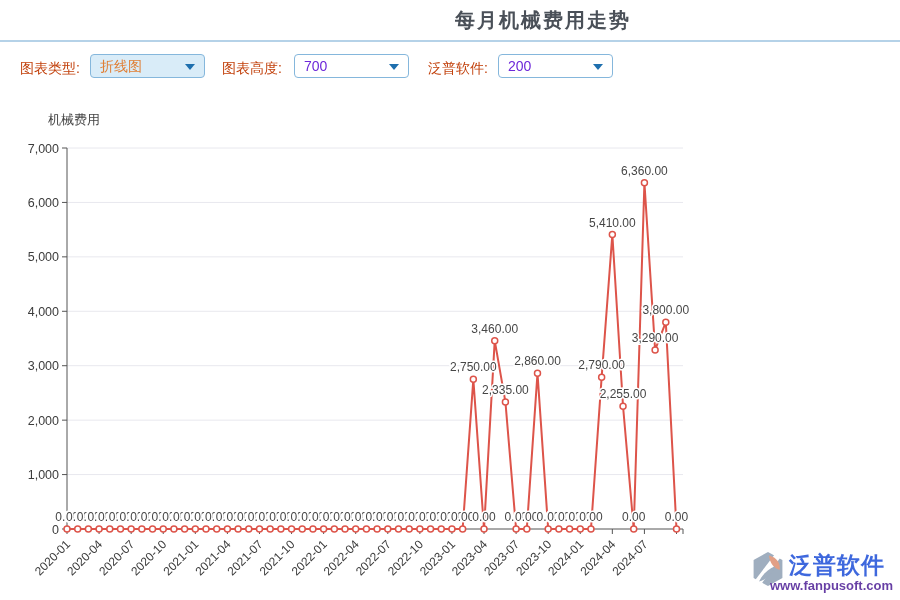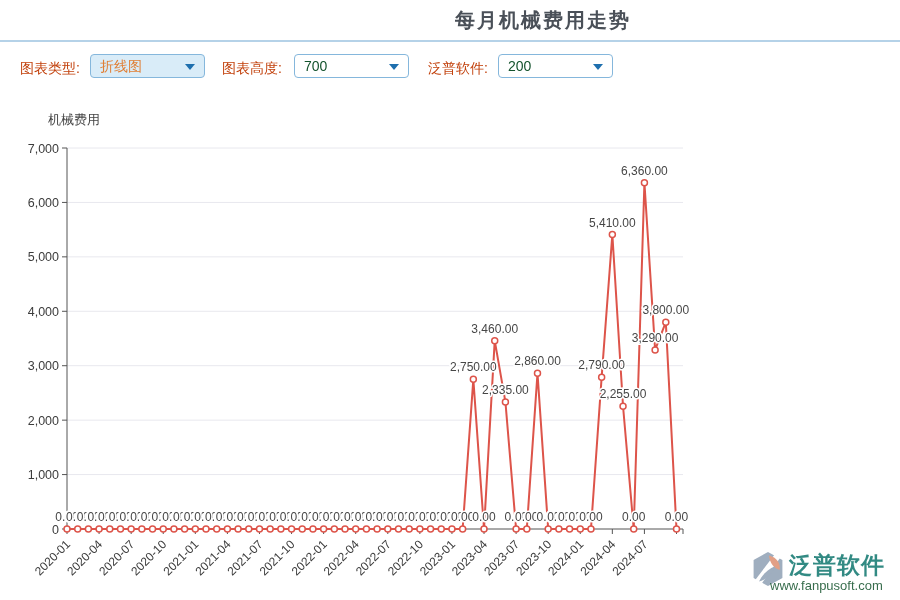--- a/index.html
+++ b/index.html
@@ -5,31 +5,31 @@
   html,body{margin:0;padding:0;background:#fff;}
   .stage{position:relative;width:900px;height:600px;background:#fff;overflow:hidden;
          font-family:"Liberation Sans","DejaVu Sans",sans-serif;}
   .title{position:absolute;left:455px;top:7px;font-size:20px;font-weight:bold;
          color:#4a5058;letter-spacing:2px;}
   .sep{position:absolute;left:0;top:40px;width:900px;height:2px;background:#b5d2e8;}
   .clabel{position:absolute;top:60px;font-size:14px;color:#c2410c;}
   .select{position:absolute;top:54px;width:115px;height:24px;border:1px solid #85b7dc;
           border-radius:4px;background:#fff;cursor:pointer;box-sizing:border-box;}
   .select.active{background:#d9ecf8;padding-left:12px;}
-  .sval{position:absolute;left:9px;top:3px;font-size:14px;color:#14532d;}
+  .sval{position:absolute;left:9px;top:3px;font-size:14px;color:#6d28d9;}
   .sval.orange{color:#e07f35;}
   .tri{position:absolute;right:9px;top:9px;width:0;height:0;
        border-left:5px solid transparent;border-right:5px solid transparent;
        border-top:6px solid #1e6fae;}
   svg text{font-family:"Liberation Sans","DejaVu Sans",sans-serif;}
   .wm{position:absolute;left:748px;top:549px;width:150px;height:48px;opacity:.85;}
   .wm-brand{position:absolute;left:41px;top:1px;font-size:23px;font-weight:bold;
-            color:#0f766e;letter-spacing:1px;}
-  .wm-url{position:absolute;left:22px;top:29px;font-size:13px;font-weight:normal;
-          color:#14532d;}
+            color:#1d4ed8;letter-spacing:1px;}
+  .wm-url{position:absolute;left:22px;top:29px;font-size:13px;font-weight:bold;
+          color:#4c1d95;}
   .wm-icon{position:absolute;left:2px;top:2px;}
 </style>
 </head>
 <body>
 
 <div class="stage">
 
   <div class="title">每月机械费用走势</div>
   <div class="sep"></div>
 

